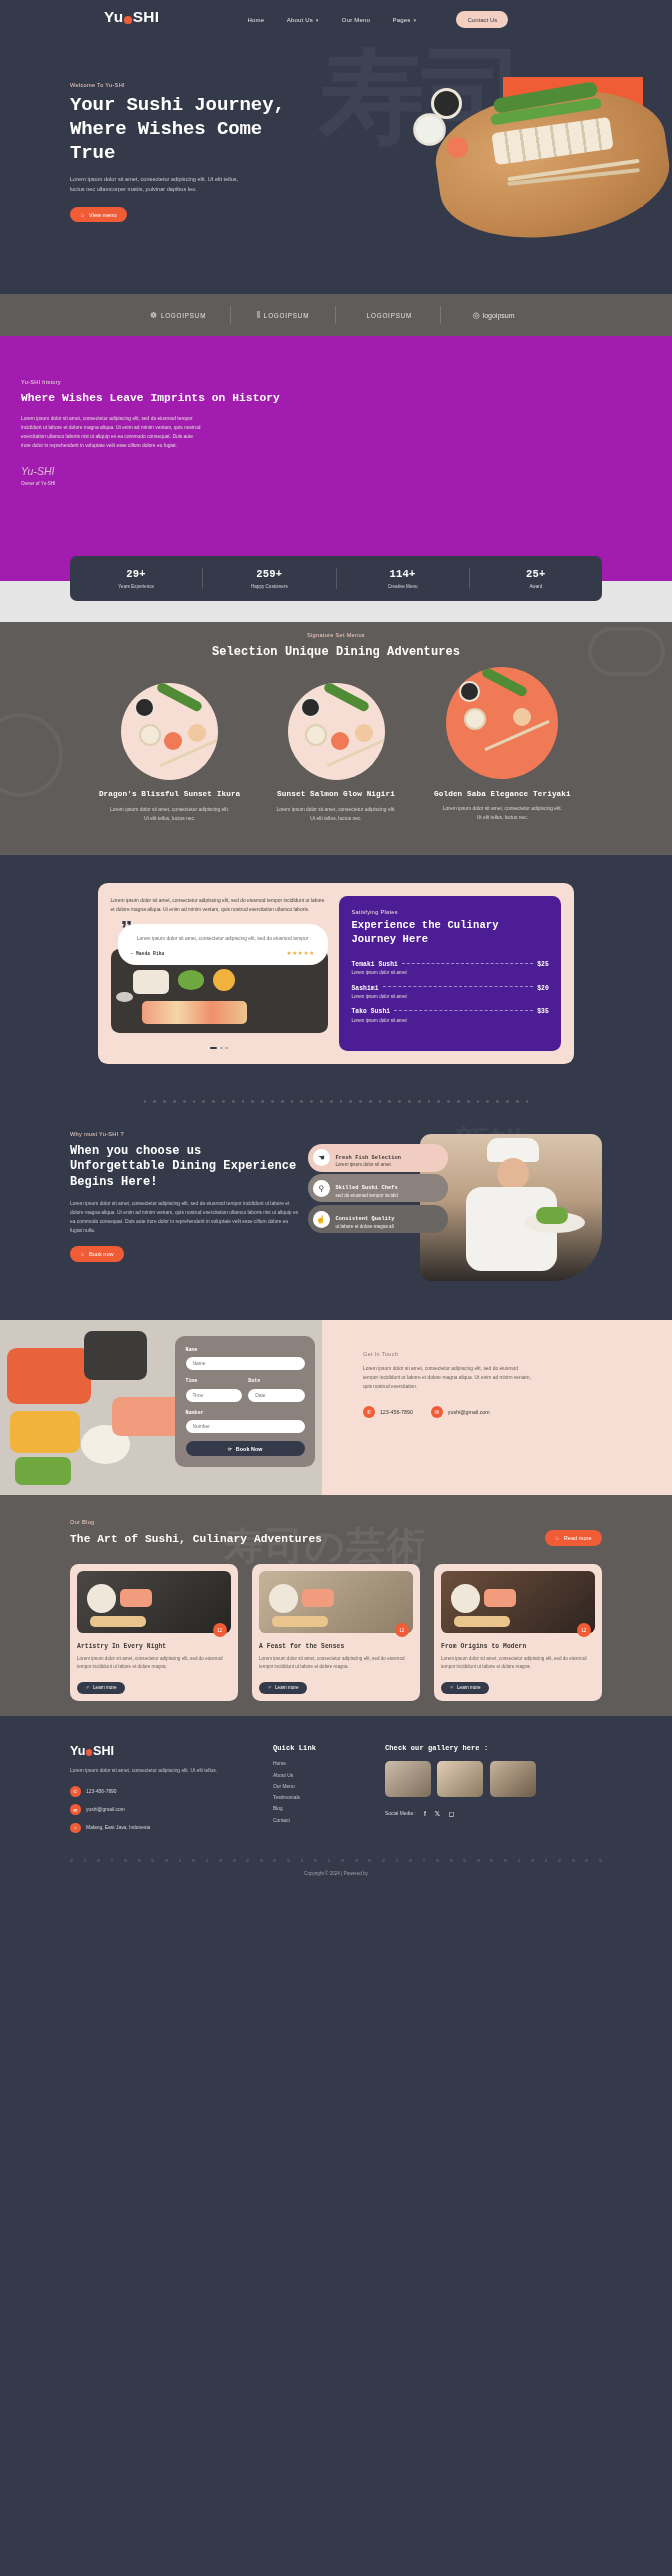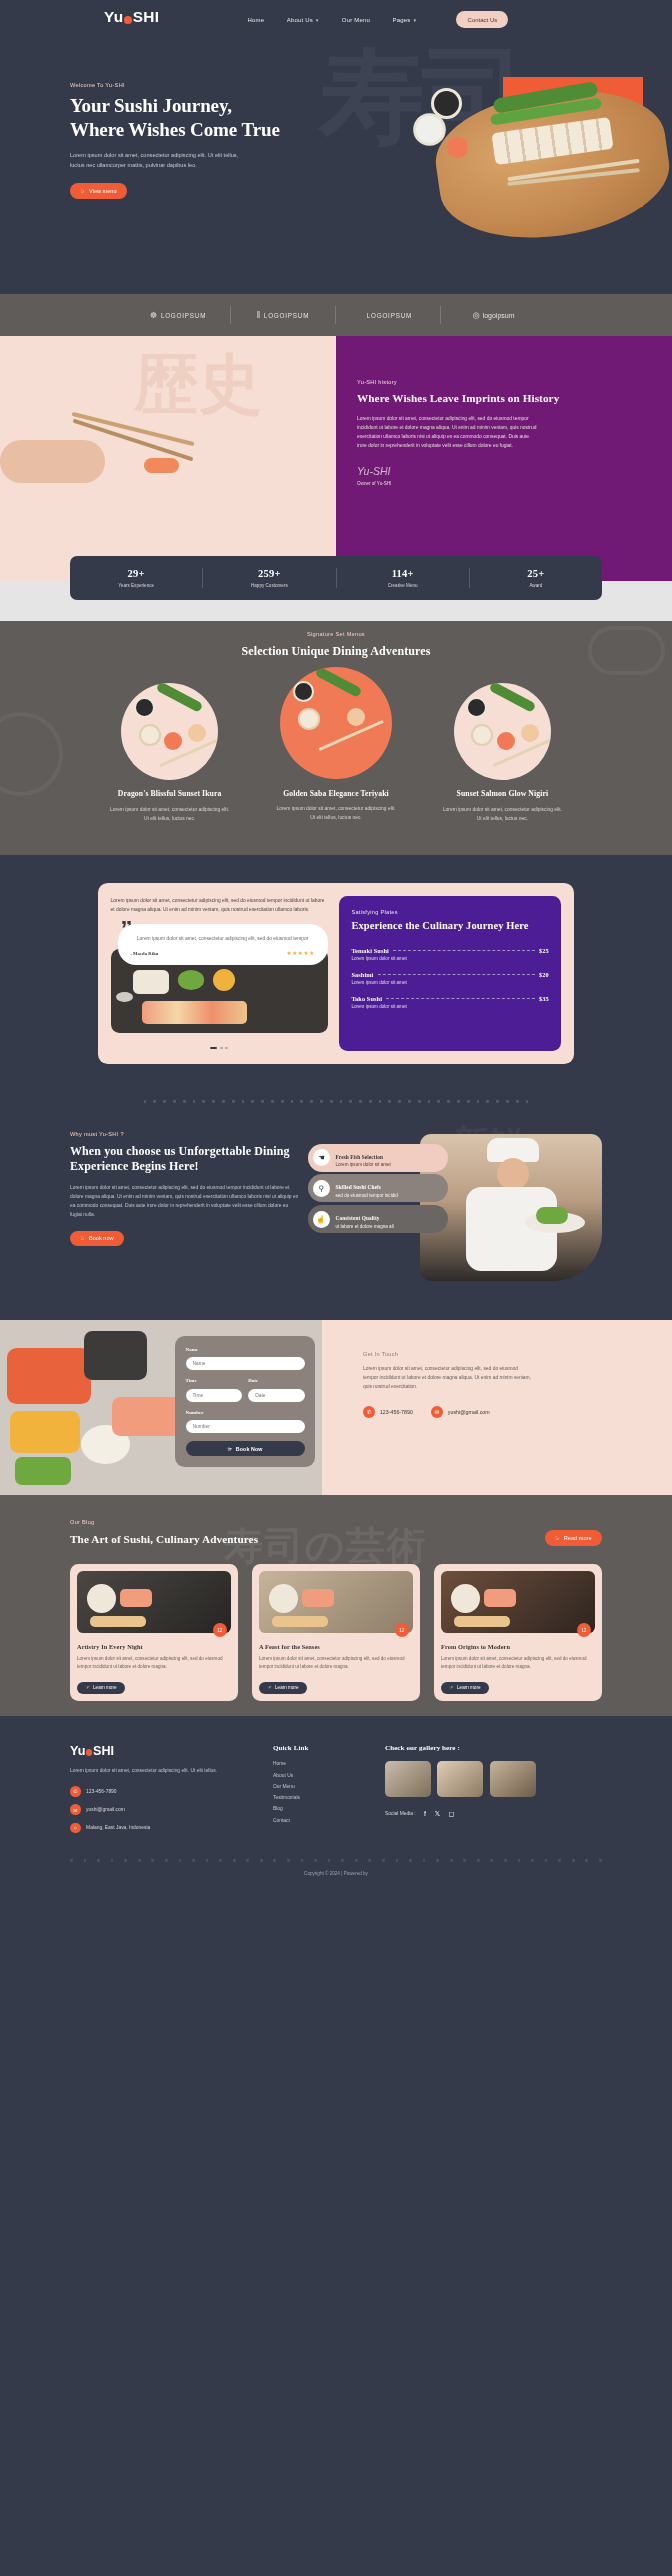--- a/index.html
+++ b/index.html
@@ -5,21 +5,21 @@
   *{box-sizing:border-box;margin:0;padding:0}
   html,body{width:672px;}
   body{
     font-family:"Liberation Sans", sans-serif;
     background:#353a4a;
     color:#fff;
     width:672px;
     overflow-x:hidden;
   }
   .page{width:672px;position:relative;}
-  .hand{font-family:Liberation Serif, serif;font-weight:700;letter-spacing:0.1px;}
+  .hand{font-family:Liberation Mono, monospace;font-weight:700;letter-spacing:0.1px;}
 
   
   .nav{height:39px;display:flex;align-items:center;justify-content:center;gap:24px;background:#353a4a;position:relative;}
   .logo{position:absolute;left:104px;top:8.4px;font-size:15.4px;font-weight:700;letter-spacing:0.4px;display:flex;align-items:center;}
   .logo .dot{width:7.7px;height:7.7px;border-radius:50%;background:#ef5c36;display:inline-block;margin:0 0.7px;position:relative;top:2.8px;}
   .nav a{color:#e8e6e6;font-size:6px;text-decoration:none;letter-spacing:0.2px;}
   .nav .caret{font-size:4.2px;margin-left:2.1px;opacity:.8;}
   .nav-items{display:flex;align-items:center;gap:22.4px;margin-left:84px;}
   .contact-btn{background:#f3cfc2;color:#353a4a;border:none;border-radius:11.2px;padding:5.6px 11.2px;font-size:6px;font-family:inherit;cursor:pointer;margin-left:17px;}
 
@@ -46,21 +46,21 @@
   .hero-art .stick2{position:absolute;left:119px;top:105px;width:133px;height:3.5px;background:#d9c6a2;transform:rotate(-6deg);border-radius:2.1px;}
 
   
   .brands{background:#5f5c5a;height:42px;display:flex;align-items:center;justify-content:center;gap:0;}
   .brand{width:105px;text-align:center;font-size:6.3px;letter-spacing:0.8px;color:#e6e4e2;display:flex;align-items:center;justify-content:center;gap:2.8px;border-right:0.7px solid rgba(255,255,255,.18);height:18px;}
   .brand:last-child{border-right:none;}
   .brand .mark{font-size:8.4px;opacity:.95;}
   .brand.b4{text-transform:none;letter-spacing:0;font-size:7px;}
 
   
-  .history{display:flex;background:#701a75;height:245px;}
+  .history{display:flex;background:#a21caf;height:245px;flex-direction:column;}
   .history .left{width:336px;background:#f6ded4;position:relative;overflow:hidden;}
   .history .left .kanji{position:absolute;left:134px;top:18px;font-size:64px;line-height:.95;color:#efcfc2;font-weight:700;text-align:center;}
   .hand-img{position:absolute;left:7px;top:84px;width:175px;height:84px;}
   .hand-img .arm{position:absolute;left:-7px;top:19.6px;width:105px;height:43px;border-radius:21px;background:#e8bfa4;}
   .hand-img .cs1{position:absolute;left:63px;top:7px;width:126px;height:4.2px;background:#caa271;transform:rotate(14deg);border-radius:2.1px;}
   .hand-img .cs2{position:absolute;left:63px;top:18px;width:126px;height:4.2px;background:#b68f60;transform:rotate(18deg);border-radius:2.1px;}
   .hand-img .nig{position:absolute;left:137px;top:38px;width:35px;height:15.4px;border-radius:7.7px;background:#f08a5d;}
   .history .right{flex:1;padding:43px 32px 0 21px;}
   .history .right .eyebrow{color:#efe2dc;}
   .history h2{font-size:11.2px;line-height:1.32;margin-bottom:7.7px;}
@@ -337,42 +337,42 @@
             <div class="p-soy"></div>
             <div class="p-leaf"></div>
             <div class="p-r1"></div>
             <div class="p-r2"></div>
             <div class="p-r3"></div>
             <div class="p-st"></div>
           </div>
         <h3 class="hand">Dragon's Blissful Sunset Ikura</h3>
         <p>Lorem ipsum dolor sit amet, consectetur adipiscing elit. Ut elit tellus, luctus nec.</p>
       </div>
+      <div class="mcard">
+        <div class="plate">
+            <div class="p-soy"></div>
+            <div class="p-leaf"></div>
+            <div class="p-r1"></div>
+            <div class="p-r2"></div>
+            <div class="p-r3"></div>
+            <div class="p-st"></div>
+          </div>
+        <h3 class="hand">Sunset Salmon Glow Nigiri</h3>
+        <p>Lorem ipsum dolor sit amet, consectetur adipiscing elit. Ut elit tellus, luctus nec.</p>
+      </div>
       <div class="mcard mid">
         <div class="plate">
             <div class="p-soy"></div>
             <div class="p-leaf"></div>
             <div class="p-r1"></div>
             <div class="p-r2"></div>
             <div class="p-r3"></div>
             <div class="p-st"></div>
           </div>
         <h3 class="hand">Golden Saba Elegance Teriyaki</h3>
-        <p>Lorem ipsum dolor sit amet, consectetur adipiscing elit. Ut elit tellus, luctus nec.</p>
-      </div>
-      <div class="mcard">
-        <div class="plate">
-            <div class="p-soy"></div>
-            <div class="p-leaf"></div>
-            <div class="p-r1"></div>
-            <div class="p-r2"></div>
-            <div class="p-r3"></div>
-            <div class="p-st"></div>
-          </div>
-        <h3 class="hand">Sunset Salmon Glow Nigiri</h3>
         <p>Lorem ipsum dolor sit amet, consectetur adipiscing elit. Ut elit tellus, luctus nec.</p>
       </div>
     </div>
   </div>
 
   <div class="exp-sec">
     <div class="exp">
       <div class="exp-left">
         <p>Lorem ipsum dolor sit amet, consectetur adipiscing elit, sed do eiusmod tempor incididunt ut labore et dolore magna aliqua. Ut enim ad minim veniam, quis nostrud exercitation ullamco laboris.</p>
         <div class="quote-wrap">

